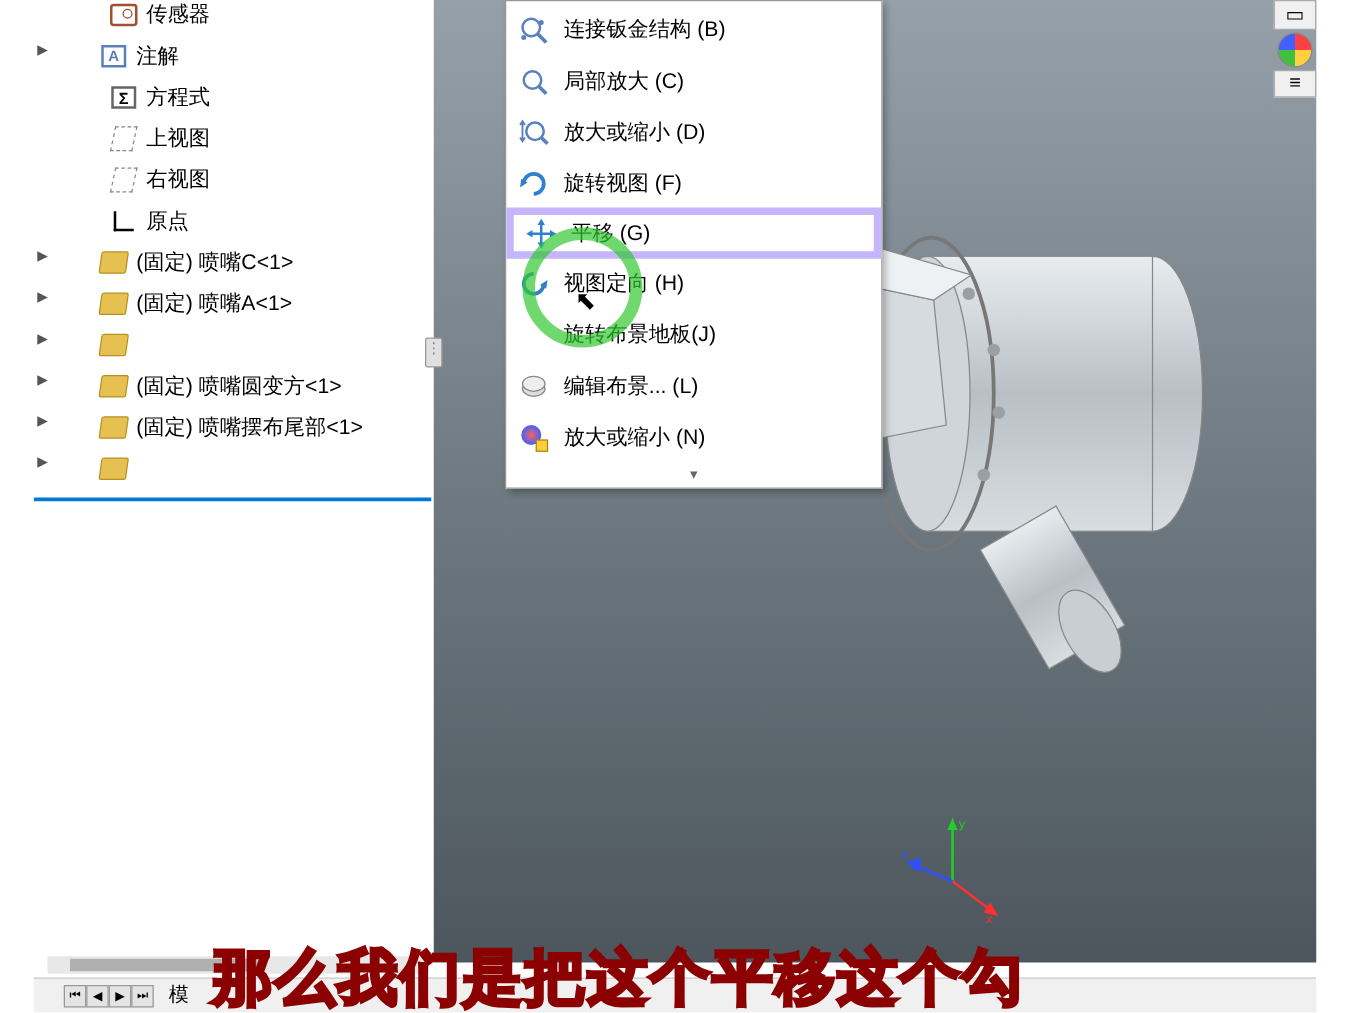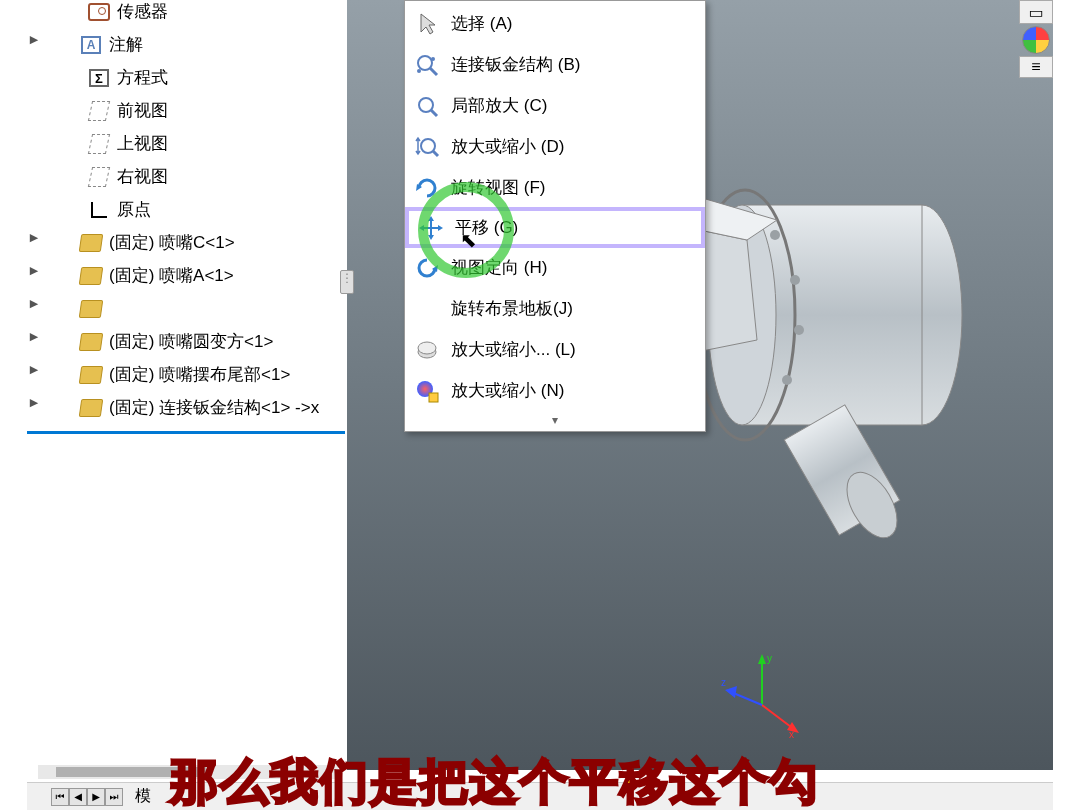--- a/index.html
+++ b/index.html
@@ -31,21 +31,21 @@
 
 .context-menu {
   position: absolute; left: 404px; top: 0; width: 302px;
   background: #fff; border: 1px solid #999; box-shadow: 3px 3px 6px rgba(0,0,0,0.3);
   padding: 2px 0;
 }
 .menu-item {
   display: flex; align-items: center; height: 41px; font-size: 17px;
   padding: 0 8px 0 4px; cursor: default;
 }
-.menu-item.selected { background: #fff; border: 4px solid #c4b5fd; margin: -1px 0; }
+.menu-item.selected { background: #fff; border: 6px solid #c4b5fd; margin: -1px 0; }
 .menu-icon { width: 36px; height: 36px; display: flex; align-items: center; justify-content: center; margin-right: 6px; }
 .menu-more { text-align: center; font-size: 12px; color: #666; padding: 2px 0; }
 
 .green-circle {
   position: absolute; left: 418px; top: 182px; width: 96px; height: 96px;
   border: 10px solid rgba(50,200,50,0.7); border-radius: 50%; pointer-events: none;
 }
 .cursor-mock {
   position: absolute; left: 460px; top: 228px; font-size: 20px; pointer-events: none;
 }
@@ -123,36 +123,28 @@
           <div class="ico-sigma">Σ</div>
         </span>
         <span>方程式</span>
       </div>
       <div class="tree-item">
         <span class="expand-arrow"></span>
         <span class="tree-indent"></span>
         <span class="tree-icon">
           <div class="ico-plane"></div>
         </span>
-        <span>前视图</span>
+        <span>上视图</span>
       </div>
       <div class="tree-item">
         <span class="expand-arrow"></span>
         <span class="tree-indent"></span>
         <span class="tree-icon">
           <div class="ico-plane"></div>
         </span>
-        <span>上视图</span>
-      </div>
-      <div class="tree-item">
-        <span class="expand-arrow"></span>
-        <span class="tree-indent"></span>
-        <span class="tree-icon">
-          <div class="ico-plane"></div>
-        </span>
         <span>右视图</span>
       </div>
       <div class="tree-item">
         <span class="expand-arrow"></span>
         <span class="tree-indent"></span>
         <span class="tree-icon">
           <div class="ico-origin"></div>
         </span>
         <span>原点</span>
       </div>
@@ -194,21 +186,20 @@
           <div class="ico-part"></div>
         </span>
         <span>(固定) 喷嘴摆布尾部&lt;1&gt;</span>
       </div>
       <div class="tree-item has-expand">
         <span class="expand-arrow">▶</span>
         <span class="tree-indent"></span>
         <span class="tree-icon">
           <div class="ico-part"></div>
         </span>
-        <span>(固定) 连接钣金结构&lt;1&gt; -&gt;x</span>
       </div>
     </div>
   <div class="blue-underline"></div>
 </div>
 
 <div class="viewport">
   <div class="viewport-grab"></div>
   
   <svg width="100%" height="100%" viewBox="0 0 706 770">
     <defs>
@@ -247,28 +238,20 @@
     <polygon points="8,40 20,36 18,48" fill="#3050ff"></polygon>
     <text x="4" y="36" font-size="10" fill="#3050ff">z</text>
   </svg>
 </div>
 
 <div class="context-menu">
   <div id="menu-container">
       <div class="menu-item">
         <span class="menu-icon">
           <svg class="mi" viewBox="0 0 28 28">
-            <path d="M8 4 L8 22 L13 17 L17 24 L20 22 L16 15 L22 15 Z" fill="#ddd" stroke="#666"></path>
-          </svg>
-        </span>
-        <span>选择 (A)</span>
-      </div>
-      <div class="menu-item">
-        <span class="menu-icon">
-          <svg class="mi" viewBox="0 0 28 28">
             <circle cx="12" cy="12" r="7" fill="none" stroke="#5a80c0" stroke-width="2"></circle>
             <line x1="17" y1="17" x2="24" y2="24" stroke="#5a80c0" stroke-width="3"></line>
             <circle cx="20" cy="8" r="2" fill="#5a80c0"></circle>
             <circle cx="6" cy="20" r="2" fill="#5a80c0"></circle>
           </svg>
         </span>
         <span>连接钣金结构 (B)</span>
       </div>
       <div class="menu-item">
         <span class="menu-icon">
@@ -326,21 +309,21 @@
         </span>
         <span>旋转布景地板(J)</span>
       </div>
       <div class="menu-item">
         <span class="menu-icon">
           <svg class="mi" viewBox="0 0 28 28">
             <ellipse cx="14" cy="16" rx="9" ry="6" fill="#ddd" stroke="#888"></ellipse>
             <ellipse cx="14" cy="12" rx="9" ry="6" fill="#eee" stroke="#888"></ellipse>
           </svg>
         </span>
-        <span>放大或缩小... (L)</span>
+        <span>编辑布景... (L)</span>
       </div>
       <div class="menu-item">
         <span class="menu-icon">
           <svg class="mi" viewBox="0 0 28 28">
             <circle cx="12" cy="12" r="8" fill="url(#g)"></circle>
             <defs>
               <radialGradient id="g">
                 <stop offset="0" stop-color="#ff6060"></stop>
                 <stop offset="1" stop-color="#4060ff"></stop>
               </radialGradient>

